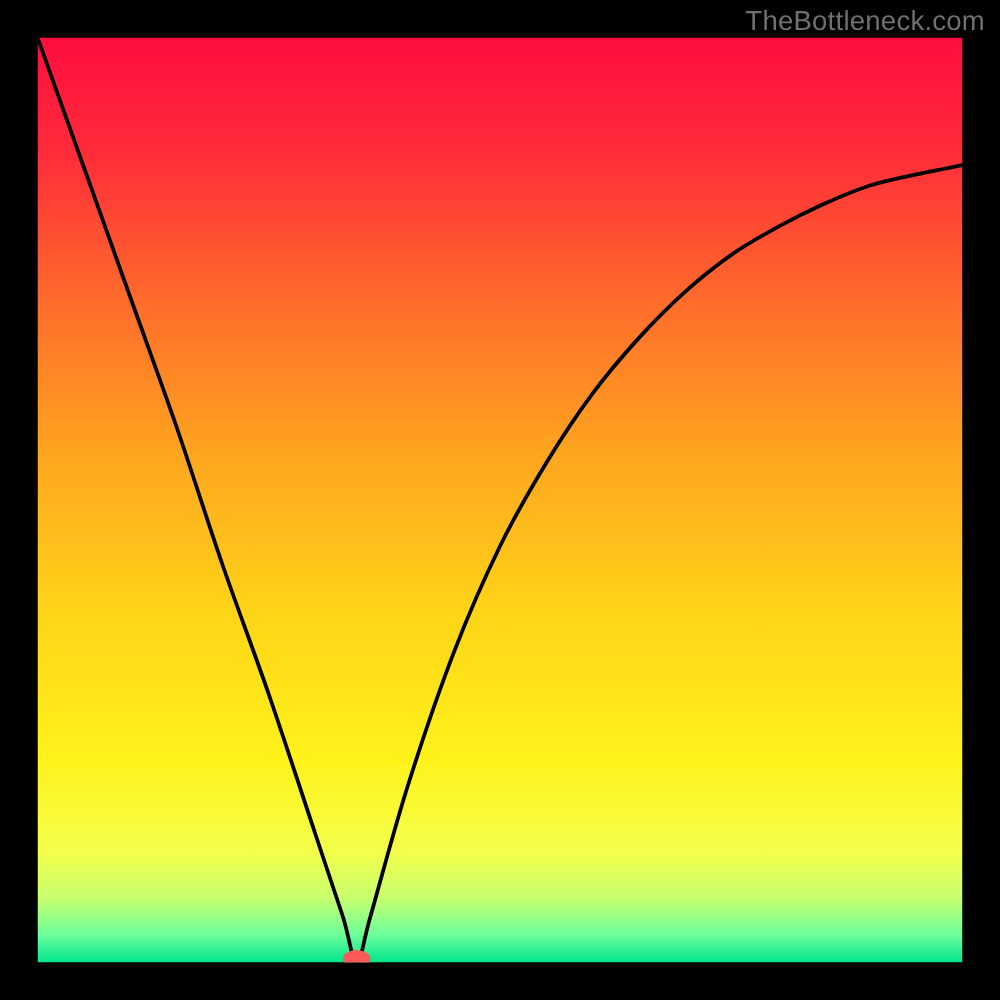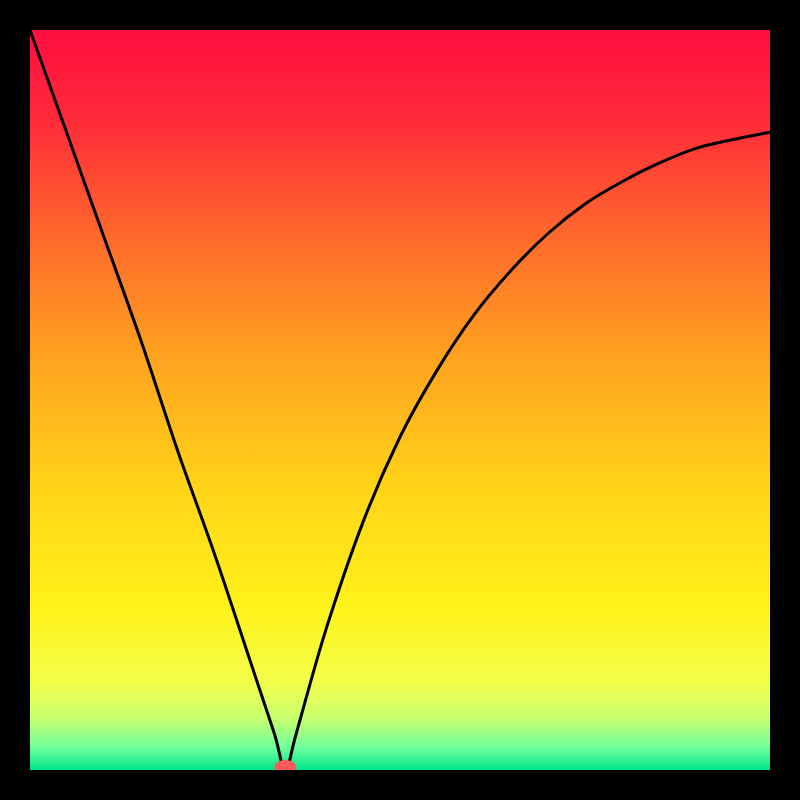--- a/index.html
+++ b/index.html
@@ -34,20 +34,21 @@
     height: 740px;
   }
   svg {
     display: block;
   }
 </style>
 </head>
 <body>
 
 <div class="outer">
+  <div class="watermark">TheBottleneck.com</div>
 
   <div class="plot">
     <svg id="chart-svg" viewBox="0 0 740 740" width="740" height="740">
       <defs>
         <linearGradient id="bg-grad" x1="0" y1="0" x2="0" y2="1">
             <stop offset="0%" stop-color="#ff0e3e"></stop>
             <stop offset="12%" stop-color="#ff2a3a"></stop>
             <stop offset="28.000000000000004%" stop-color="#ff6a2c"></stop>
             <stop offset="45%" stop-color="#ffa51f"></stop>
             <stop offset="62%" stop-color="#ffd418"></stop>

